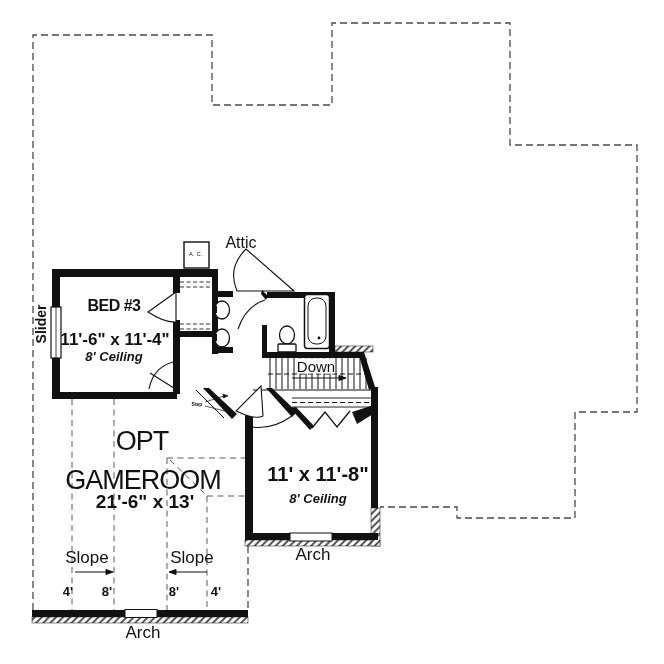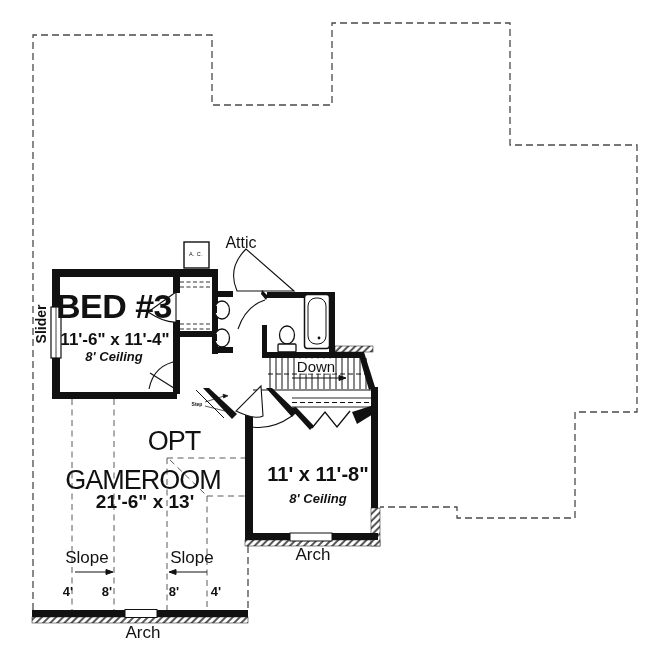--- a/index.html
+++ b/index.html
@@ -5,21 +5,21 @@
   html,body{margin:0;padding:0;background:#fff;}
   #canvas{
     position:relative;width:652px;height:664px;background:#fff;overflow:hidden;
     font-family:"Liberation Sans", sans-serif;color:#111;
   }
   #linework{position:absolute;left:0;top:0;}
   .lbl{
     position:absolute;transform:translate(-50%,-50%);
     white-space:nowrap;color:#111;line-height:1;
   }
-  .room-name{font-size:34px;font-weight:700;letter-spacing:-.5px;}
+  .room-name{font-size:16px;font-weight:700;letter-spacing:-.5px;}
   .room-dims{font-weight:700;}
   .ceiling{font-size:13px;font-style:italic;font-weight:700;}
   .big-room{font-size:27px;font-weight:400;letter-spacing:-1px;}
   .small-dim{font-size:13px;font-weight:700;}
   .plain{font-weight:400;}
   .rot{transform:translate(-50%,-50%) rotate(-90deg);}
   .masked{background:#fff;padding:0 0;}
   .tiny{font-size:5.5px;font-weight:400;letter-spacing:.4px;}
   .tiny-b{font-size:5px;font-weight:700;}
 </style>
@@ -193,21 +193,21 @@
   <div class="lbl rot" style="left:41px;top:324px;font-size:14px;font-weight:700;">Slider</div>
 
   <div class="lbl plain masked" style="left:316px;top:366px;font-size:15px;">Down</div>
 
   <div class="lbl tiny-b masked" style="left:197px;top:404px;padding:0;">Step</div>
 
   <div class="lbl room-dims" style="left:318px;top:474px;font-size:20px;">11' x 11'-8"</div>
   <div class="lbl ceiling" style="left:318px;top:498px;">8' Ceiling</div>
   <div class="lbl plain" style="left:313px;top:554px;font-size:17px;">Arch</div>
 
-  <div class="lbl big-room" style="left:142px;top:441px;margin-left:32px;">OPT</div>
+  <div class="lbl big-room" style="left:142px;top:441px;">OPT</div>
   <div class="lbl big-room" style="left:143px;top:480px;">GAMEROOM</div>
   <div class="lbl room-dims" style="left:145px;top:501px;font-size:19px;">21'-6" x 13'</div>
 
   <div class="lbl plain" style="left:87px;top:557px;font-size:17px;">Slope</div>
   <div class="lbl plain" style="left:192px;top:557px;font-size:17px;">Slope</div>
 
   <div class="lbl small-dim" style="left:68px;top:591px;">4'</div>
   <div class="lbl small-dim" style="left:107px;top:591px;">8'</div>
   <div class="lbl small-dim" style="left:174px;top:591px;">8'</div>
   <div class="lbl small-dim" style="left:216px;top:591px;">4'</div>

